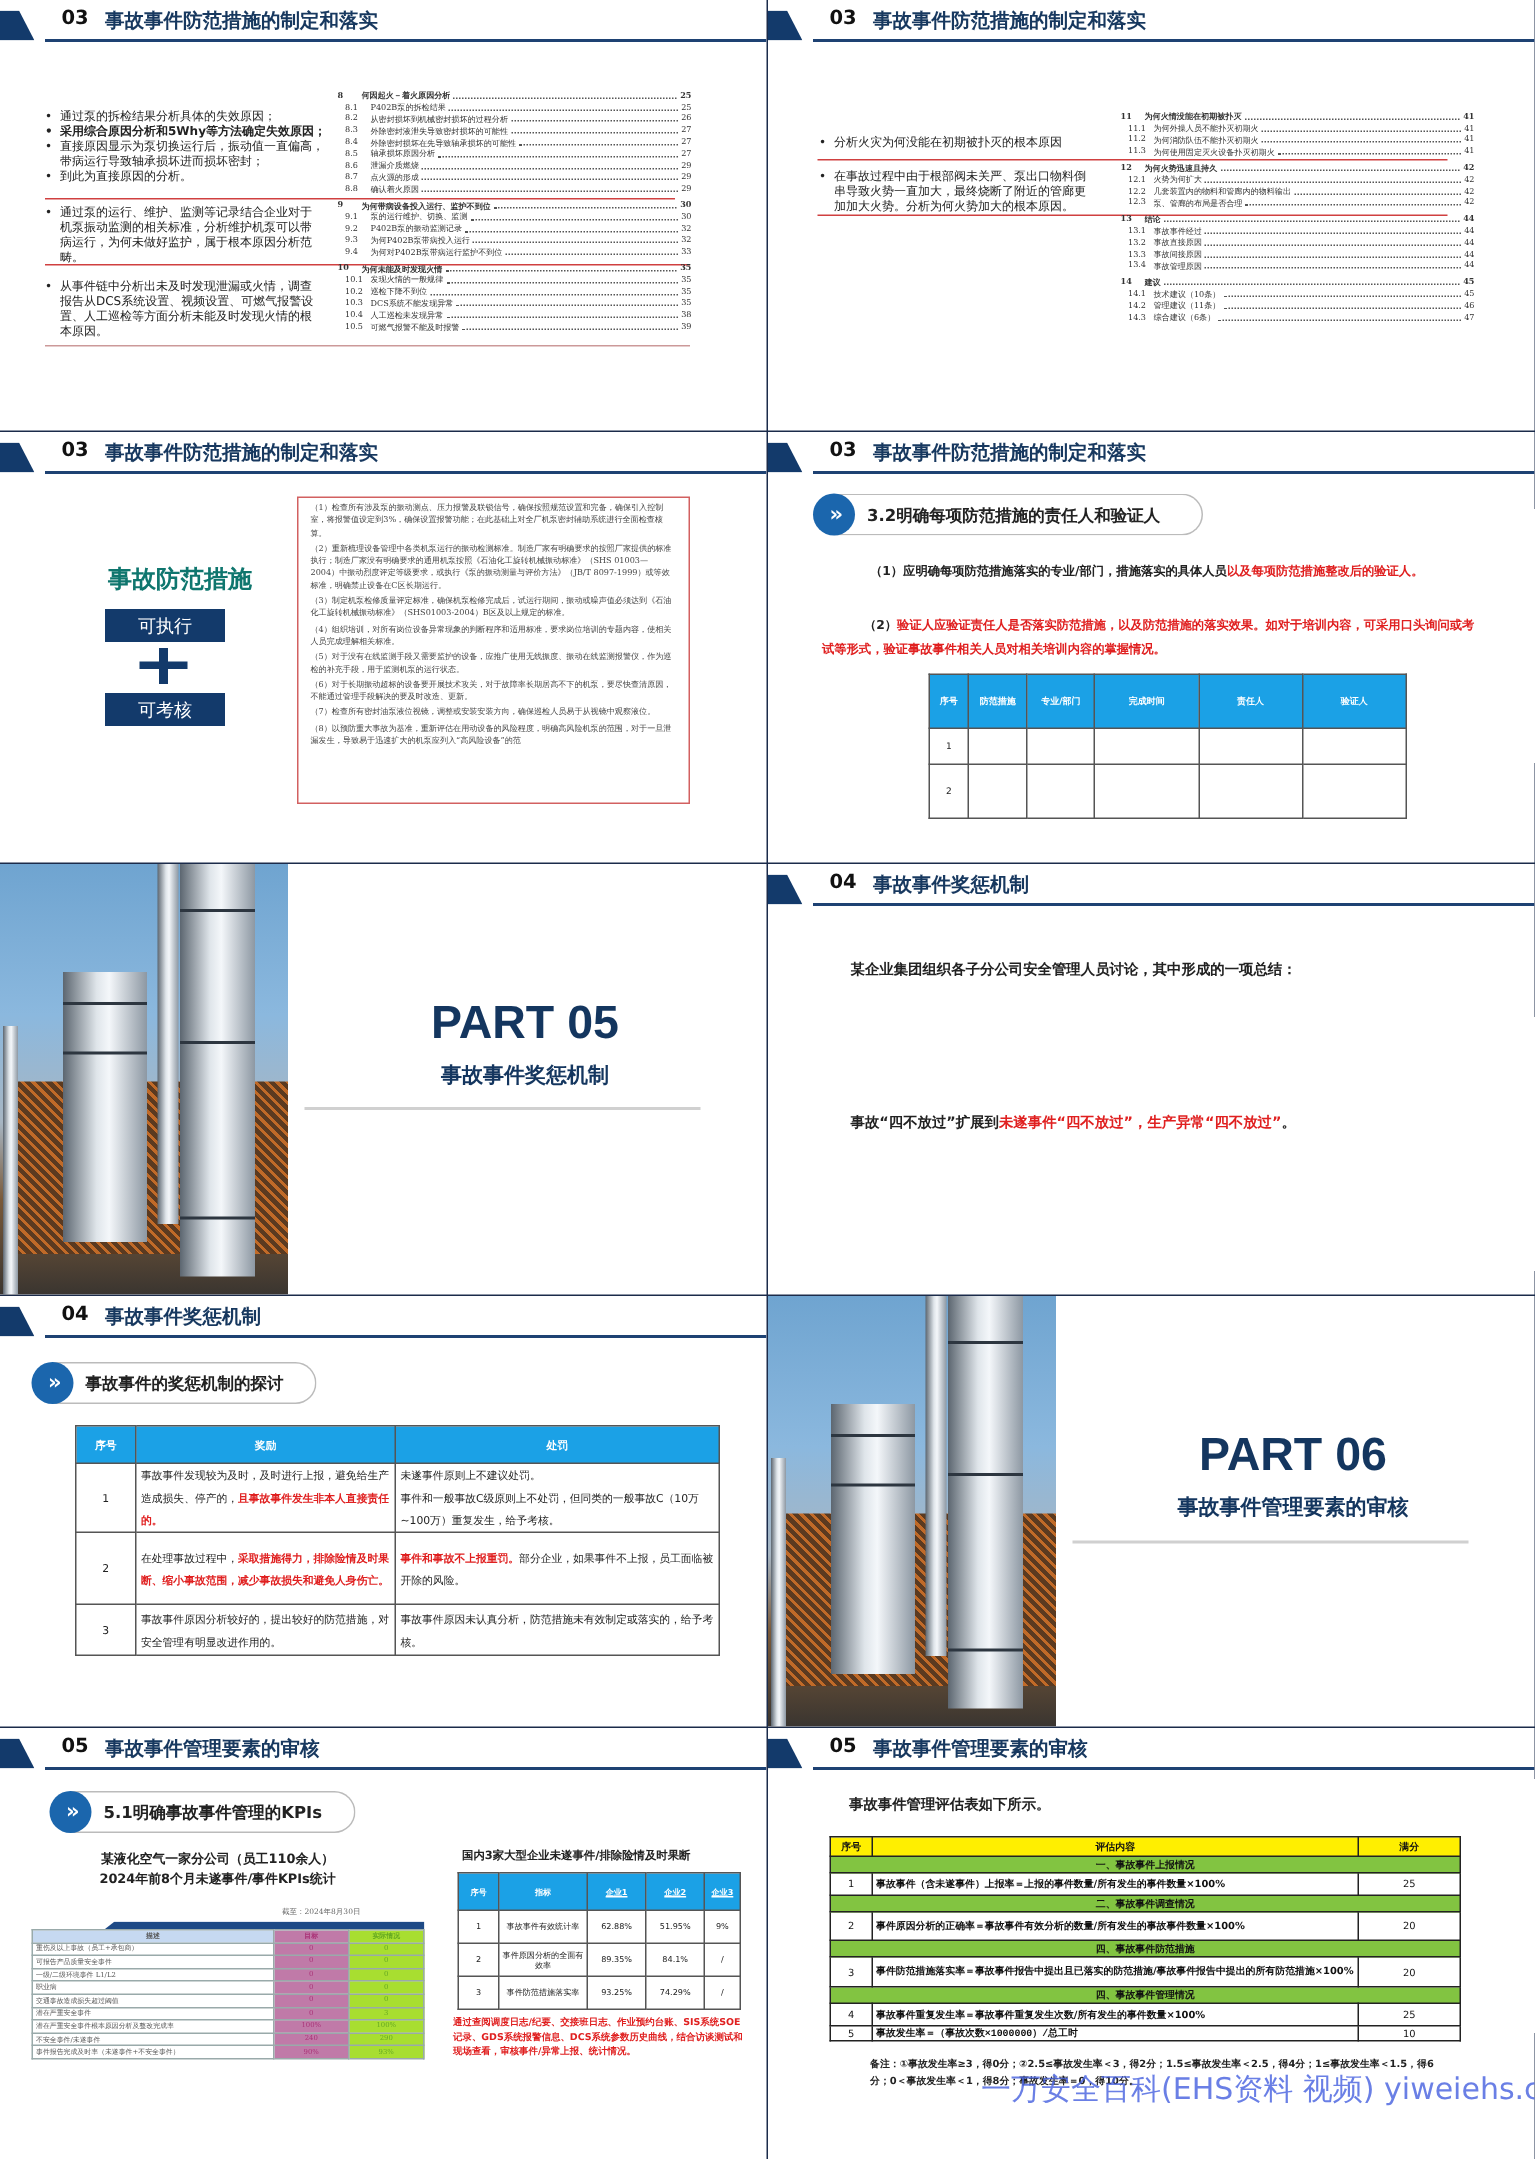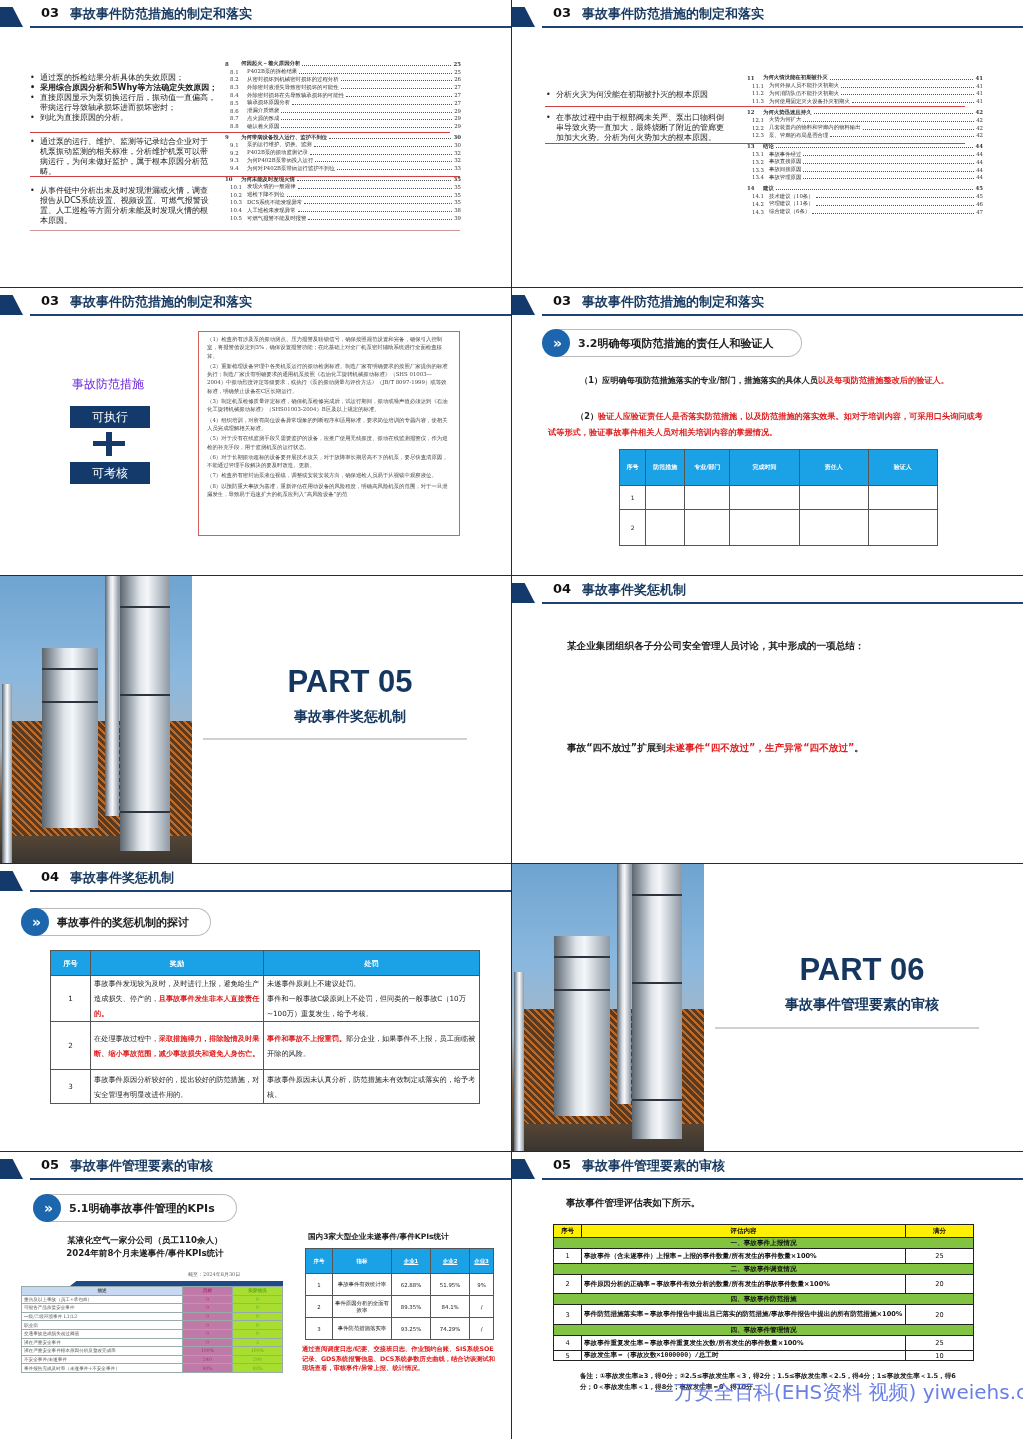--- a/index.html
+++ b/index.html
@@ -320,21 +320,21 @@
       </div>
   </div>
 
   <div class="slide">
     <div class="hdr">
       <div class="tri"></div>
       <span class="num">03</span>
       <span class="ttl">事故事件防范措施的制定和落实</span>
       <div class="rule"></div>
     </div>
-    <div style="position:absolute;left:72px;top:88px;font-weight:normal;font-size:12px;color:#6d28d9">事故防范措施</div>
+    <div style="position:absolute;left:72px;top:88px;font-weight:bold;font-size:16px;color:#0f766e">事故防范措施</div>
     <div class="navybtn" style="left:70px;top:118px;width:80px;height:22px">可执行</div>
     <div style="position:absolute;left:93px;top:144px;width:32px;height:24px">
       <div style="position:absolute;left:0;top:9px;width:32px;height:5px;background:#133a6b"></div>
       <div style="position:absolute;left:13px;top:0;width:6px;height:24px;background:#133a6b"></div>
     </div>
     <div class="navybtn" style="left:70px;top:174px;width:80px;height:22px">可考核</div>
     <div class="box" id="box3" style="left:198px;top:43px;width:262px;height:205px">
         <p>（1）检查所有涉及泵的振动测点、压力报警及联锁信号，确保按照规范设置和完备，确保引入控制室，将报警值设定到3%，确保设置报警功能；在此基础上对全厂机泵密封辅助系统进行全面检查核算。</p>
         <p>（2）重新梳理设备管理中各类机泵运行的振动检测标准。制造厂家有明确要求的按照厂家提供的标准执行；制造厂家没有明确要求的通用机泵按照《石油化工旋转机械振动标准》（SHS 01003—2004）中振动烈度评定等级要求，或执行《泵的振动测量与评价方法》（JB/T 8097-1999）或等效标准，明确禁止设备在C区长期运行。</p>
         <p>（3）制定机泵检修质量评定标准，确保机泵检修完成后，试运行期间，振动或噪声值必须达到《石油化工旋转机械振动标准》（SHS01003-2004）B区及以上规定的标准。</p>
@@ -553,21 +553,21 @@
             <td class="pk">240</td>
             <td class="gr">290</td>
           </tr>
           <tr>
             <td>事件报告完成及时率（未遂事件+不安全事件）</td>
             <td class="pk">90%</td>
             <td class="gr">93%</td>
           </tr>
         </tbody>
     </table>
-    <div style="position:absolute;left:308px;top:80px;font-weight:bold;font-size:7.6px">国内3家大型企业未遂事件/事件KPIs统计</div>
+    <div style="position:absolute;left:308px;top:80px;font-weight:bold;font-size:7.6px">国内3家大型企业未遂事件/排除险情及时果断</div>
     <table class="bt" style="position:absolute;left:305px;top:96px;width:189px;font-size:5.4px">
       <thead>
           <tr style="height:25px">
         <th style="width:27px">序号</th>
         <th style="width:59px">指标</th>
         <th style="text-decoration:underline">企业1</th>
         <th style="text-decoration:underline">企业2</th>
         <th style="text-decoration:underline">企业3</th>
       </tr>
         </thead>

